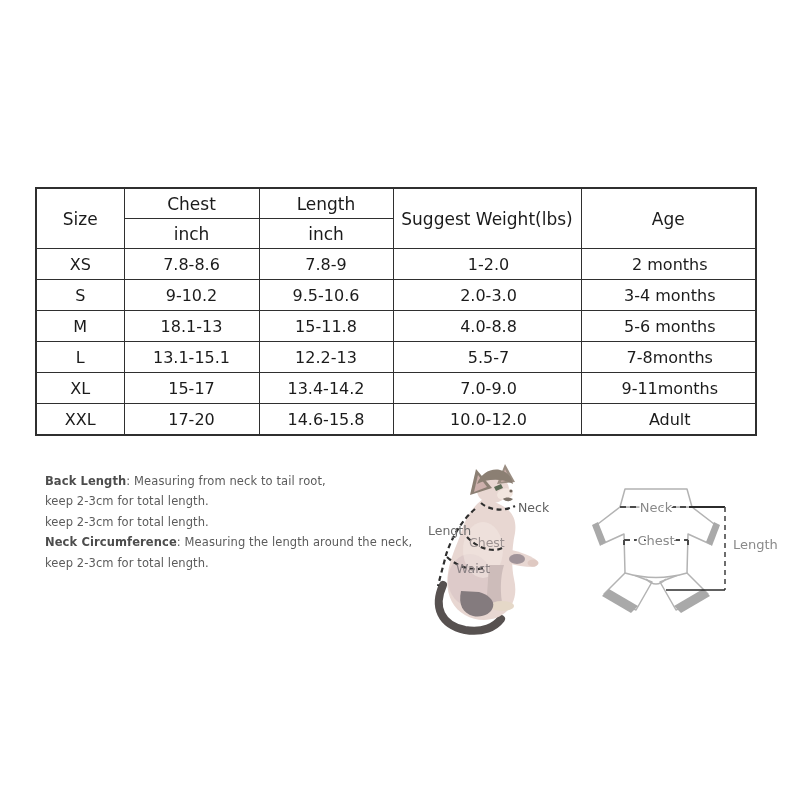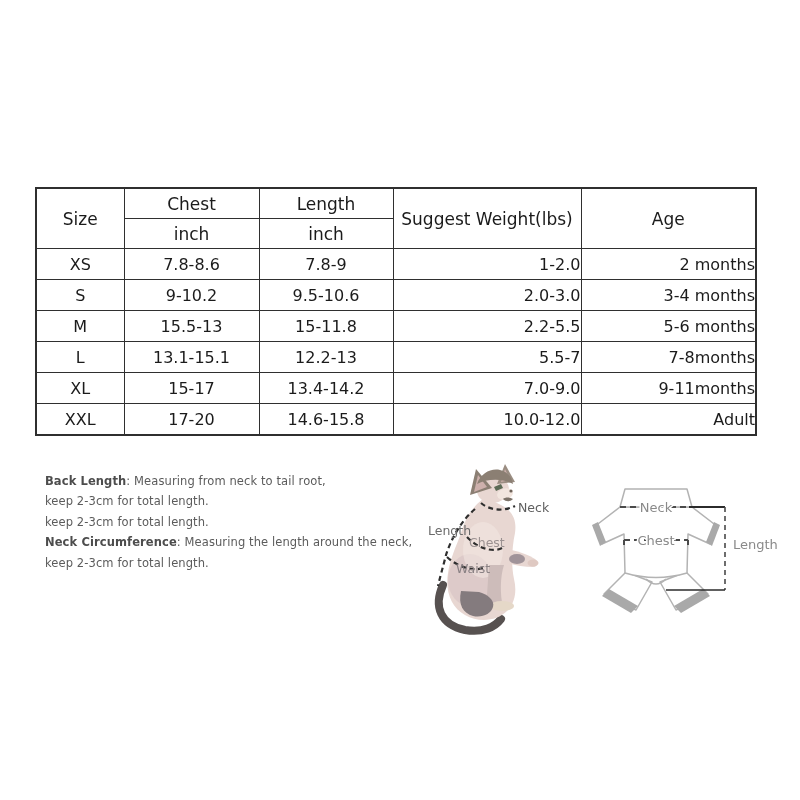--- a/index.html
+++ b/index.html
@@ -13,21 +13,21 @@
     border-collapse:collapse;table-layout:fixed;
     border:2px solid #2f2f2f;color:#1b1b1b;
   }
   .size-table th,.size-table td{
     border:1.5px solid #2f2f2f;
     font-weight:400;text-align:center;vertical-align:middle;
     padding:0;overflow:hidden;white-space:nowrap;
   }
   .size-table th{font-size:17px;height:29px;}
   .size-table td{font-size:16px;height:30px;margin-left:40px;}
-  .size-table .al{text-align:right;padding-left:3px;}
+  .size-table .al{text-align:center;padding-left:3px;}
   
   .notes{
     position:absolute;left:45px;top:471px;width:390px;
     font-size:11.5px;color:#5b5b5b;line-height:20.4px;letter-spacing:.1px;
   }
   .notes .term{font-weight:bold;color:#4d4d4d;}
   
   .cat-diagram{position:absolute;left:425px;top:455px;}
   .garment-diagram{position:absolute;left:588px;top:470px;}
   svg text{font-family:"DejaVu Sans","Liberation Sans",sans-serif;}
@@ -66,23 +66,23 @@
     </tr>
     <tr>
       <td>S</td>
       <td>9-10.2</td>
       <td>9.5-10.6</td>
       <td class="al">2.0-3.0</td>
       <td class="al">3-4 months</td>
     </tr>
     <tr>
       <td>M</td>
-      <td>15.5-13</td>
+      <td>18.1-13</td>
       <td>15-11.8</td>
-      <td class="al">2.2-5.5</td>
+      <td class="al">4.0-8.8</td>
       <td class="al">5-6 months</td>
     </tr>
     <tr>
       <td>L</td>
       <td>13.1-15.1</td>
       <td>12.2-13</td>
       <td class="al">5.5-7</td>
       <td class="al">7-8months</td>
     </tr>
     <tr>

